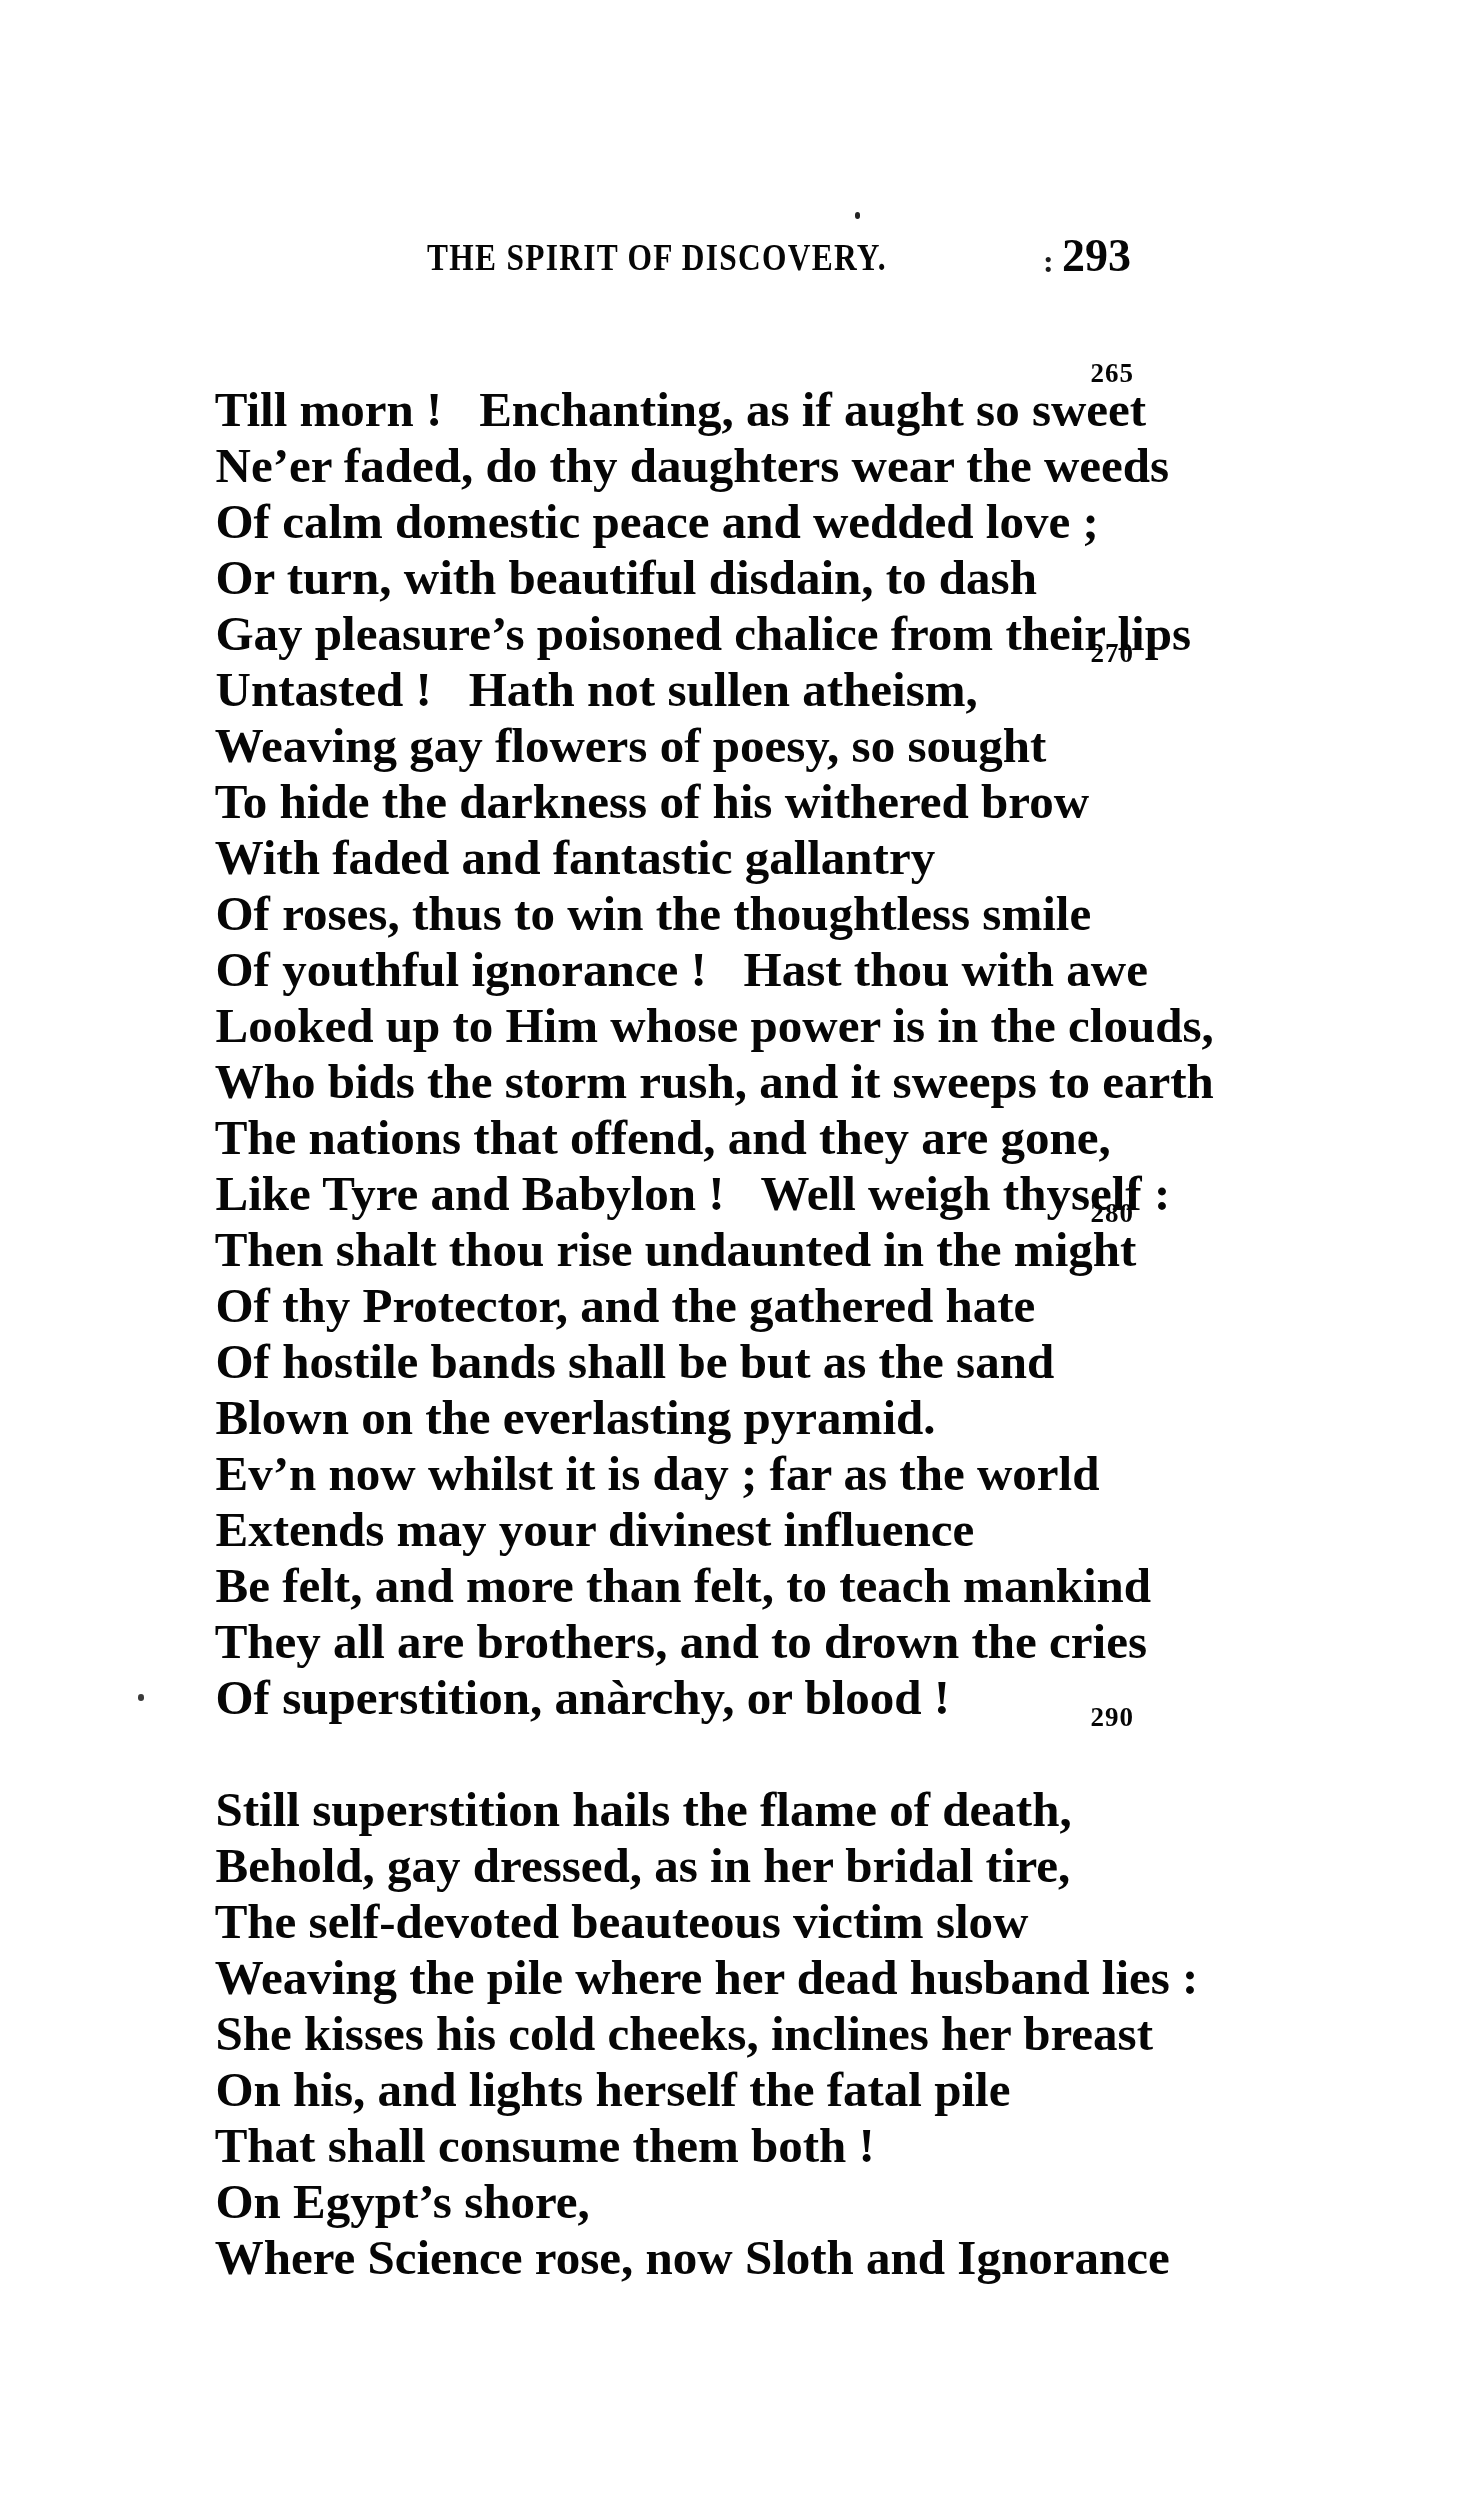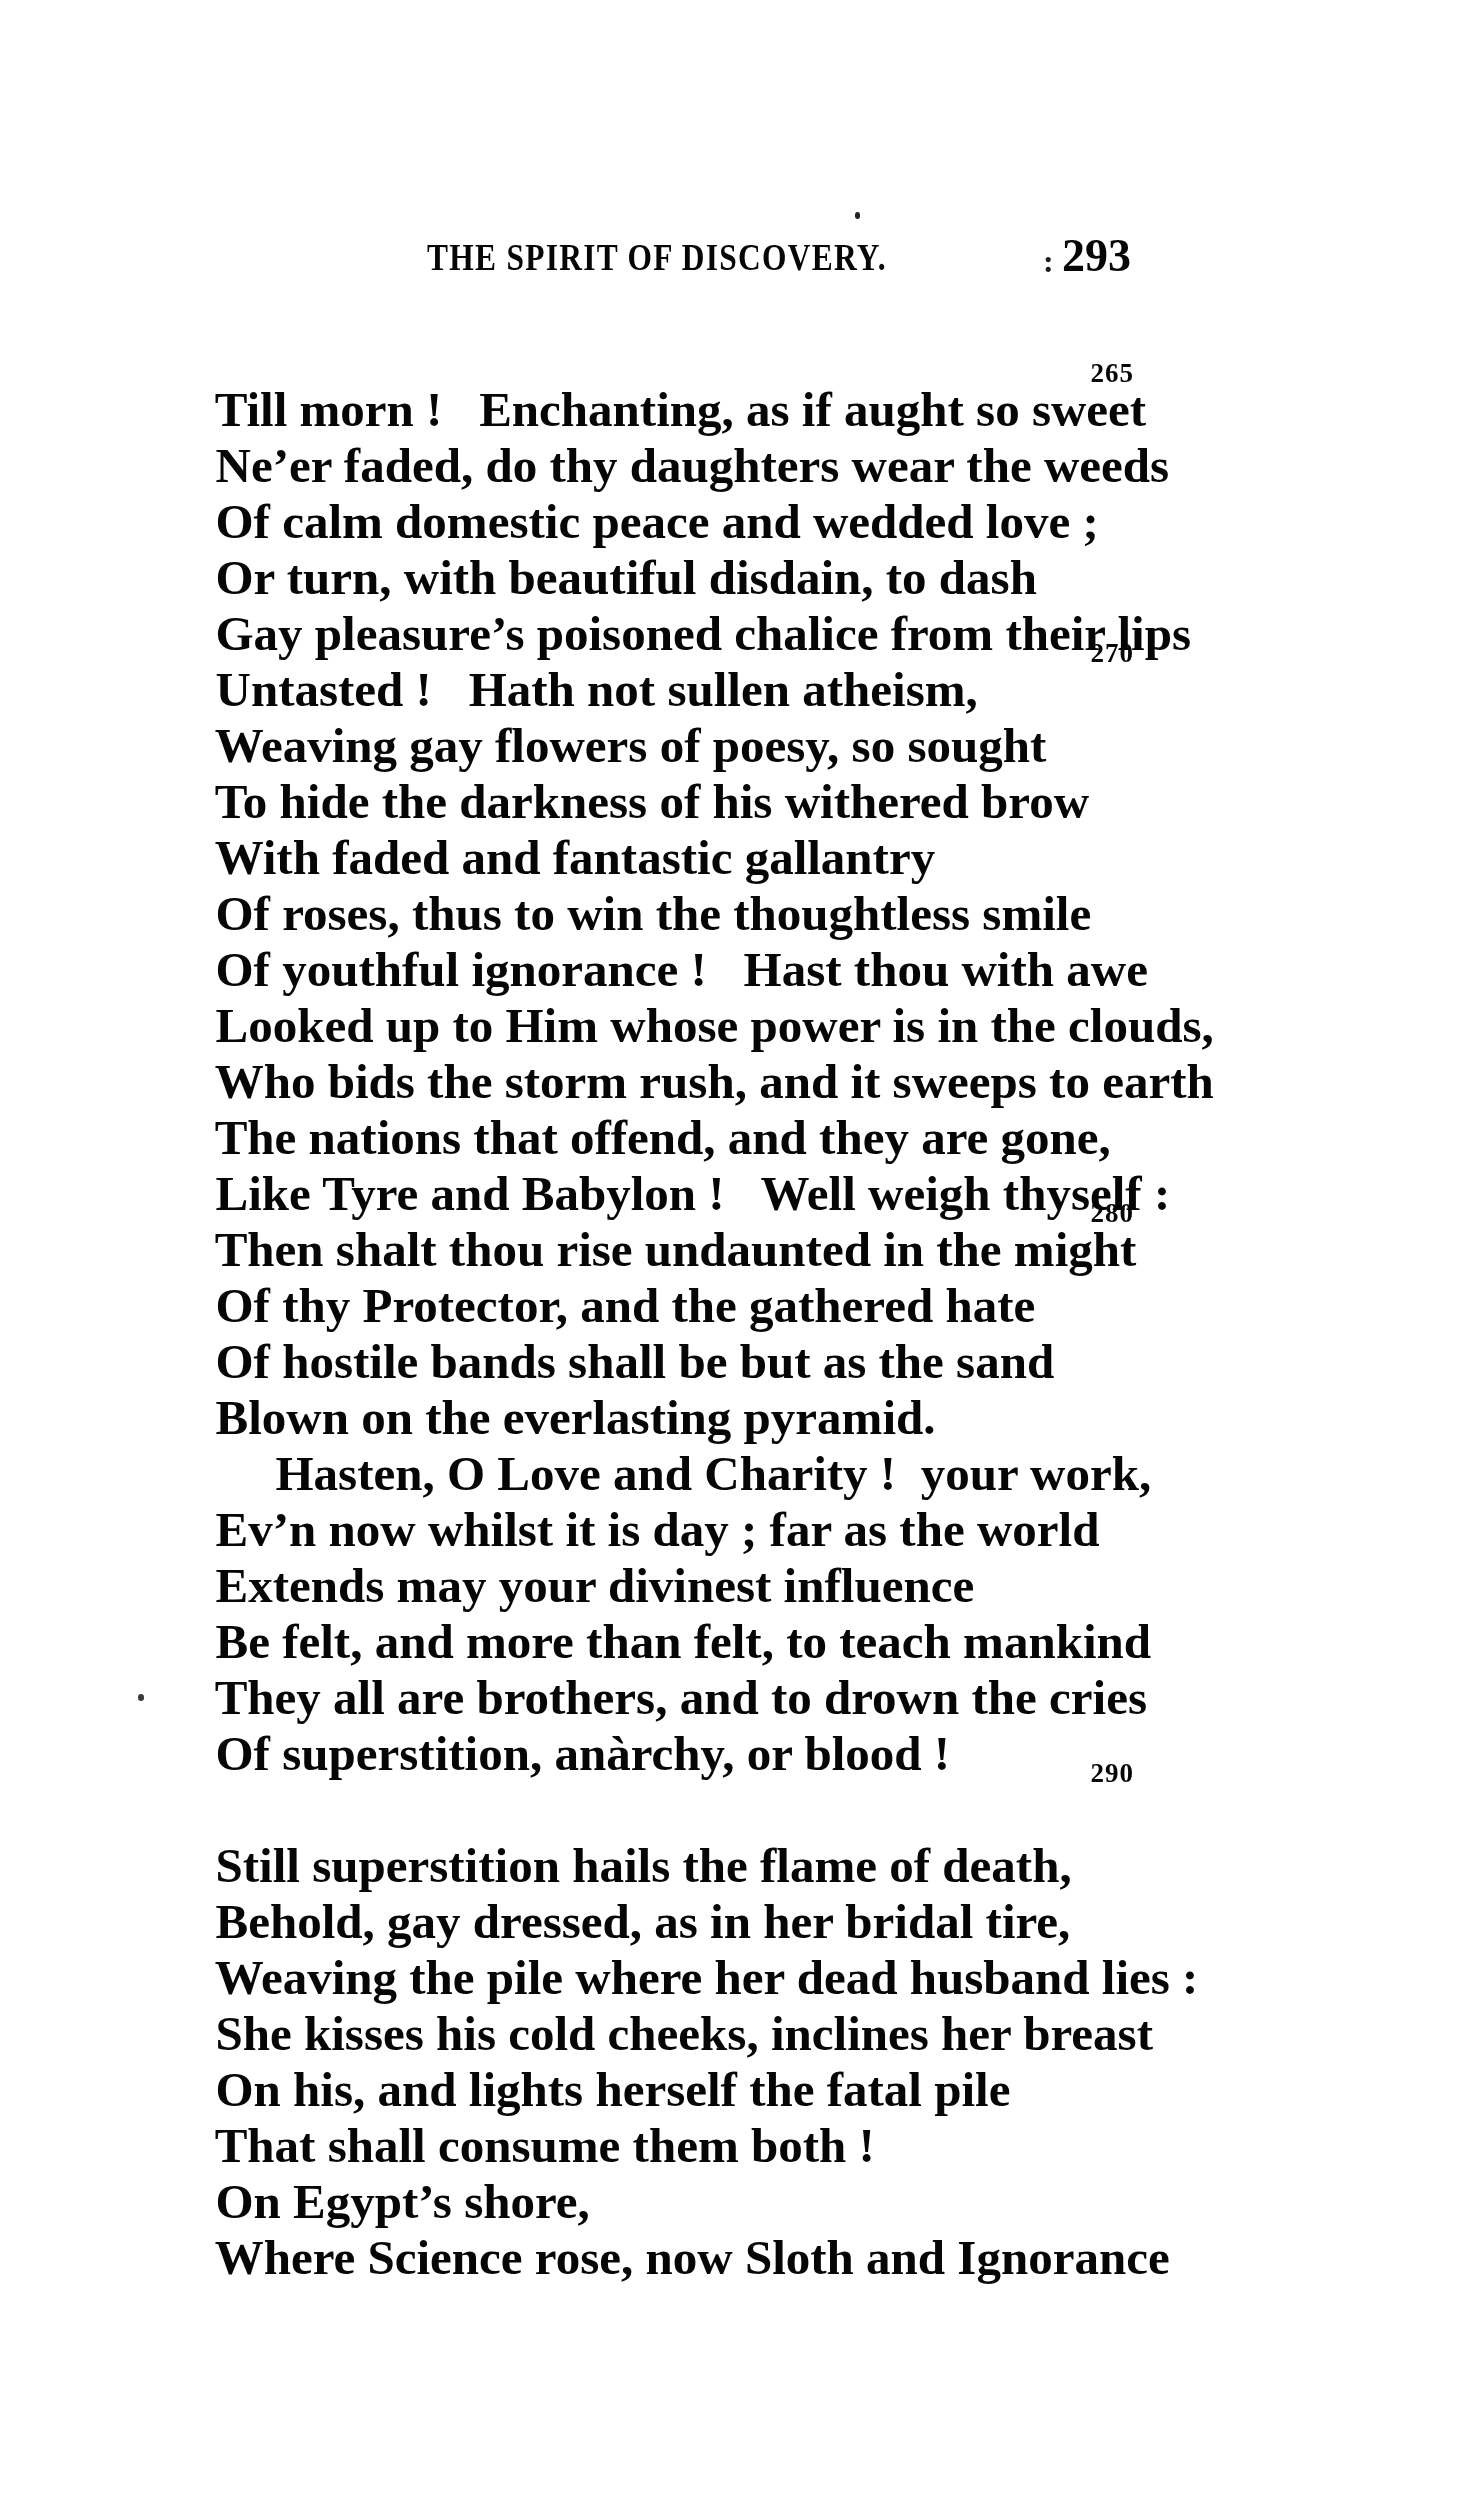--- a/index.html
+++ b/index.html
@@ -178,24 +178,20 @@
       
     </div>
       <div class="line">
       <span class="text">Of hostile bands shall be but as the sand</span>
       
     </div>
       <div class="line">
       <span class="text">Blown on the everlasting pyramid.</span>
       
     </div>
-      <div class="line indent">
-      <span class="text">Hasten, O Love and Charity !  your work,</span>
-      
-    </div>
       <div class="line">
       <span class="text">Ev’n now whilst it is day ; far as the world</span>
       
     </div>
       <div class="line">
       <span class="text">Extends may your divinest influence</span>
       
     </div>
       <div class="line">
       <span class="text">Be felt, and more than felt, to teach mankind</span>
@@ -211,20 +207,24 @@
     </div>
       <div class="line">
       <span class="lineno">290</span>
     </div>
       <div class="line">
       <span class="text">Still superstition hails the flame of death,</span>
       
     </div>
       <div class="line">
       <span class="text">Behold, gay dressed, as in her bridal tire,</span>
+      
+    </div>
+      <div class="line">
+      <span class="text">The self-devoted beauteous victim slow</span>
       
     </div>
       <div class="line">
       <span class="text">Weaving the pile where her dead husband lies :</span>
       
     </div>
       <div class="line">
       <span class="text">She kisses his cold cheeks, inclines her breast</span>
       
     </div>

